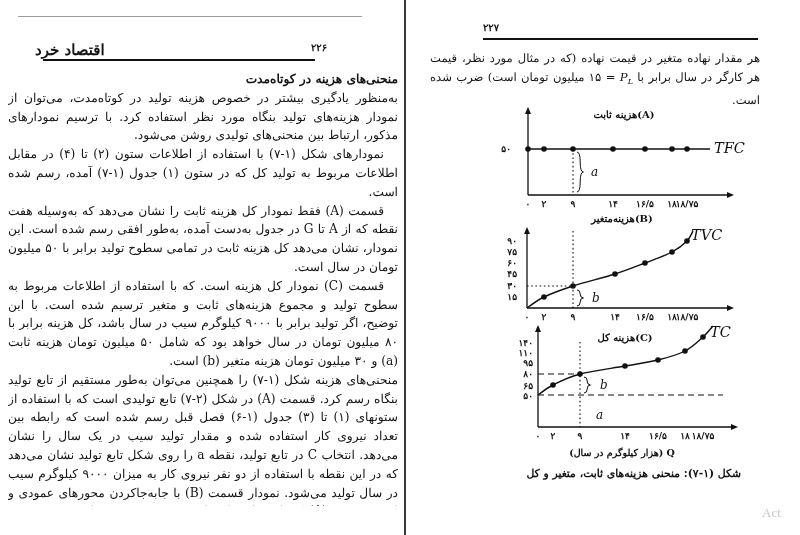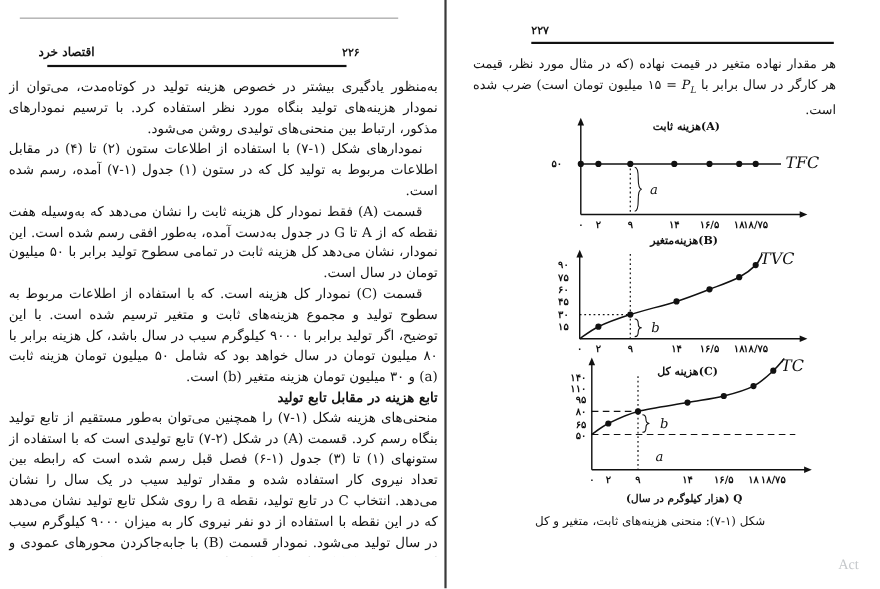--- a/index.html
+++ b/index.html
@@ -6,43 +6,43 @@
   body{
     width:800px;height:535px;position:relative;overflow:hidden;
     background:#ffffff;color:#141414;
     font-family:"DejaVu Serif","Liberation Serif",serif;
   }
   .abs{position:absolute;}
   
   .top-edge{left:18px;top:16px;width:344px;height:1px;background:#9a9a9a;}
   .page-divider{left:404px;top:0;width:2px;height:535px;background:#3a3a3a;}
   
-  .lp-title{left:35px;top:41px;font-size:11px;font-weight:700;}
+  .lp-title{left:35px;top:41px;font-size:15px;font-weight:700;}
   .lp-num{left:304px;top:42px;width:30px;text-align:center;font-size:10px;font-weight:700;}
   .lp-rule{left:43px;top:59px;width:272px;height:2.4px;background:#111;}
   .lp-body{
     left:8px;top:70px;width:390px;height:436px;overflow:hidden;
     direction:rtl;text-align:justify;
     font-size:12.2px;line-height:18.8px;
   }
   .sec{margin:0;}
   .sec.heading{font-weight:700;}
   .sec.indent{text-indent:14px;}
   
   .rp-num{left:483px;top:22px;font-size:10px;font-weight:700;}
   .rp-rule{left:483px;top:38px;width:275px;height:2.2px;background:#111;}
   .rp-intro{
     left:430px;top:49px;width:330px;margin:0;
     direction:rtl;text-align:justify;
     font-size:11.6px;line-height:19px;
   }
   .rp-intro i sub{font-size:8px;}
   .figure-caption{
-    left:441px;top:467px;width:300px;text-align:center;
-    direction:rtl;font-size:10.8px;font-weight:400;
+    left:441px;top:467px;width:300px;
+    direction:rtl;font-size:10.8px;font-weight:700;
   }
   
   .c-tick{font-family:"DejaVu Serif",serif;font-size:9px;font-weight:700;fill:#111;}
   .c-title{font-family:"DejaVu Serif",serif;font-size:10px;font-weight:700;fill:#111;}
   .c-clabel{font-family:"DejaVu Serif",serif;font-size:14.5px;font-style:italic;fill:#111;}
   .c-note{font-family:"DejaVu Serif",serif;font-size:12px;font-style:italic;fill:#111;}
   .c-xlabel{font-family:"DejaVu Serif",serif;font-size:9.5px;font-weight:700;fill:#111;}
   
   .wm1{left:762px;top:505px;font-family:Liberation Serif, serif;font-size:13px;color:#c4c7ca;}
   .wm2{left:762px;top:542px;font-family:"DejaVu Sans","Liberation Sans",sans-serif;font-size:8.5px;color:#ced1d4;}
@@ -51,25 +51,25 @@
 <body>
 
 <div class="abs top-edge"></div>
 <div class="abs page-divider"></div>
 
 <div>
   <div class="abs lp-title">اقتصاد خرد</div>
   <div class="abs lp-num">۲۲۶</div>
   <div class="abs lp-rule"></div>
   <div class="abs lp-body">
+      <div class="sec heading">منحنی‌های هزینه در کوتاه‌مدت</div>
       <div class="sec para">به‌منظور یادگیری بیشتر در خصوص هزینه تولید در کوتاه‌مدت، می‌توان از نمودار هزینه‌های تولید بنگاه مورد نظر استفاده کرد. با ترسیم نمودارهای مذکور، ارتباط بین منحنی‌های تولیدی روشن می‌شود.</div>
       <div class="sec para indent">نمودارهای شکل (۱-۷) با استفاده از اطلاعات ستون (۲) تا (۴) در مقابل اطلاعات مربوط به تولید کل که در ستون (۱) جدول (۱-۷) آمده، رسم شده است.</div>
       <div class="sec para indent">قسمت (A) فقط نمودار کل هزینه ثابت را نشان می‌دهد که به‌وسیله هفت نقطه که از A تا G در جدول به‌دست آمده، به‌طور افقی رسم شده است. این نمودار، نشان می‌دهد کل هزینه ثابت در تمامی سطوح تولید برابر با ۵۰ میلیون تومان در سال است.</div>
       <div class="sec para indent">قسمت (C) نمودار کل هزینه است. که با استفاده از اطلاعات مربوط به سطوح تولید و مجموع هزینه‌های ثابت و متغیر ترسیم شده است. با این توضیح، اگر تولید برابر با ۹۰۰۰ کیلوگرم سیب در سال باشد، کل هزینه برابر با ۸۰ میلیون تومان در سال خواهد بود که شامل ۵۰ میلیون تومان هزینه ثابت (a) و ۳۰ میلیون تومان هزینه متغیر (b) است.</div>
-      <div class="sec heading">تابع هزینه در مقابل تابع تولید</div>
       <div class="sec para">منحنی‌های هزینه شکل (۱-۷) را همچنین می‌توان به‌طور مستقیم از تابع تولید بنگاه رسم کرد. قسمت (A) در شکل (۲-۷) تابع تولیدی است که با استفاده از ستونهای (۱) تا (۳) جدول (۱-۶) فصل قبل رسم شده است که رابطه بین تعداد نیروی کار استفاده شده و مقدار تولید سیب در یک سال را نشان می‌دهد. انتخاب C در تابع تولید، نقطه a را روی شکل تابع تولید نشان می‌دهد که در این نقطه با استفاده از دو نفر نیروی کار به میزان ۹۰۰۰ کیلوگرم سیب در سال تولید می‌شود. نمودار قسمت (B) با جابه‌جاکردن محورهای عمودی و افقی قسمت (A) که تابع تولید را نشان می‌دهد رسم شده است. در قسمت (C)</div>
     </div>
 </div>
 
 <div>
   <div class="abs rp-num">۲۲۷</div>
   <div class="abs rp-rule"></div>
   <p class="abs rp-intro" dir="rtl"><span>هر مقدار نهاده متغیر در قیمت نهاده (که در مثال مورد نظر، قیمت هر کارگر در سال برابر با </span><span dir="ltr"><span>۱۵</span><span> = </span><i><span>P</span><sub>L</sub></i></span><span> میلیون تومان است) ضرب شده است.</span></p>
 
   <svg id="charts" class="abs" width="800" height="535" viewBox="0 0 800 535" style="left:0;top:0;pointer-events:none">

